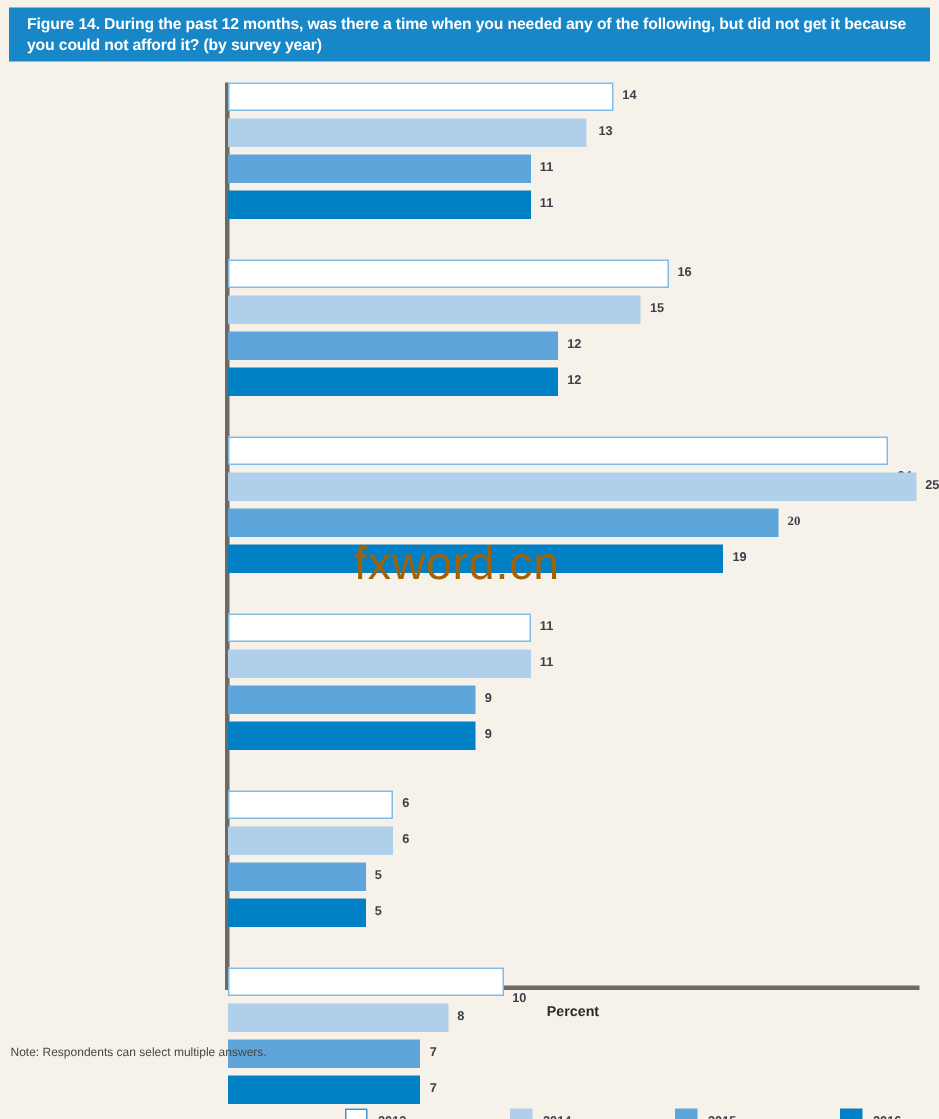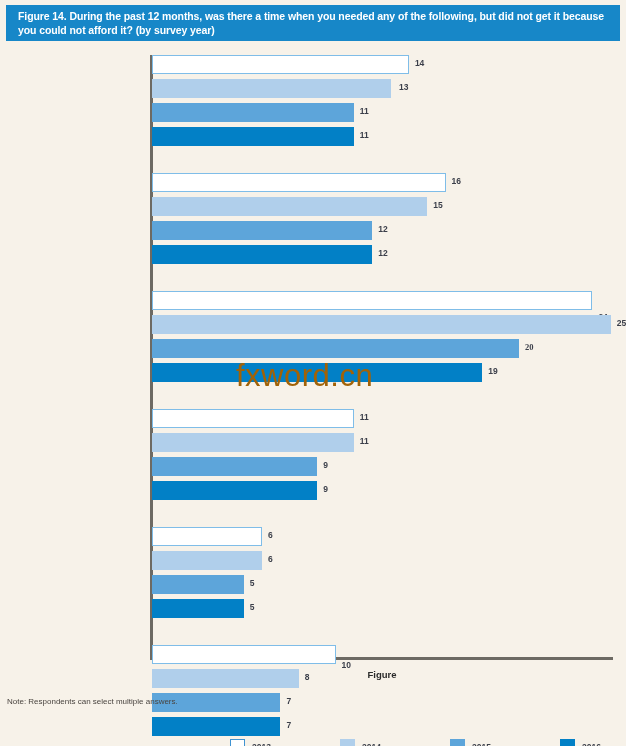--- a/index.html
+++ b/index.html
@@ -285,21 +285,21 @@
             <div class="bar y2015" style="width: 128.45px;"></div>
             <div class="bar-value" style="left: 134.45px;">7</div>
           </div>
           <div class="bar-row">
             <div class="bar y2016" style="width: 128.45px;"></div>
             <div class="bar-value" style="left: 134.45px;">7</div>
           </div>
         </div>
       </div>
 
-    <div class="axis-title">Figure</div>
+    <div class="axis-title">Percent</div>
 
     <div class="legend" id="legend">
         <div class="legend-item" style="left: 78px;">
           <span class="legend-swatch y2013"></span>
           <span class="legend-label">2013</span>
         </div>
         <div class="legend-item" style="left: 188px;">
           <span class="legend-swatch y2014"></span>
           <span class="legend-label">2014</span>
         </div>

